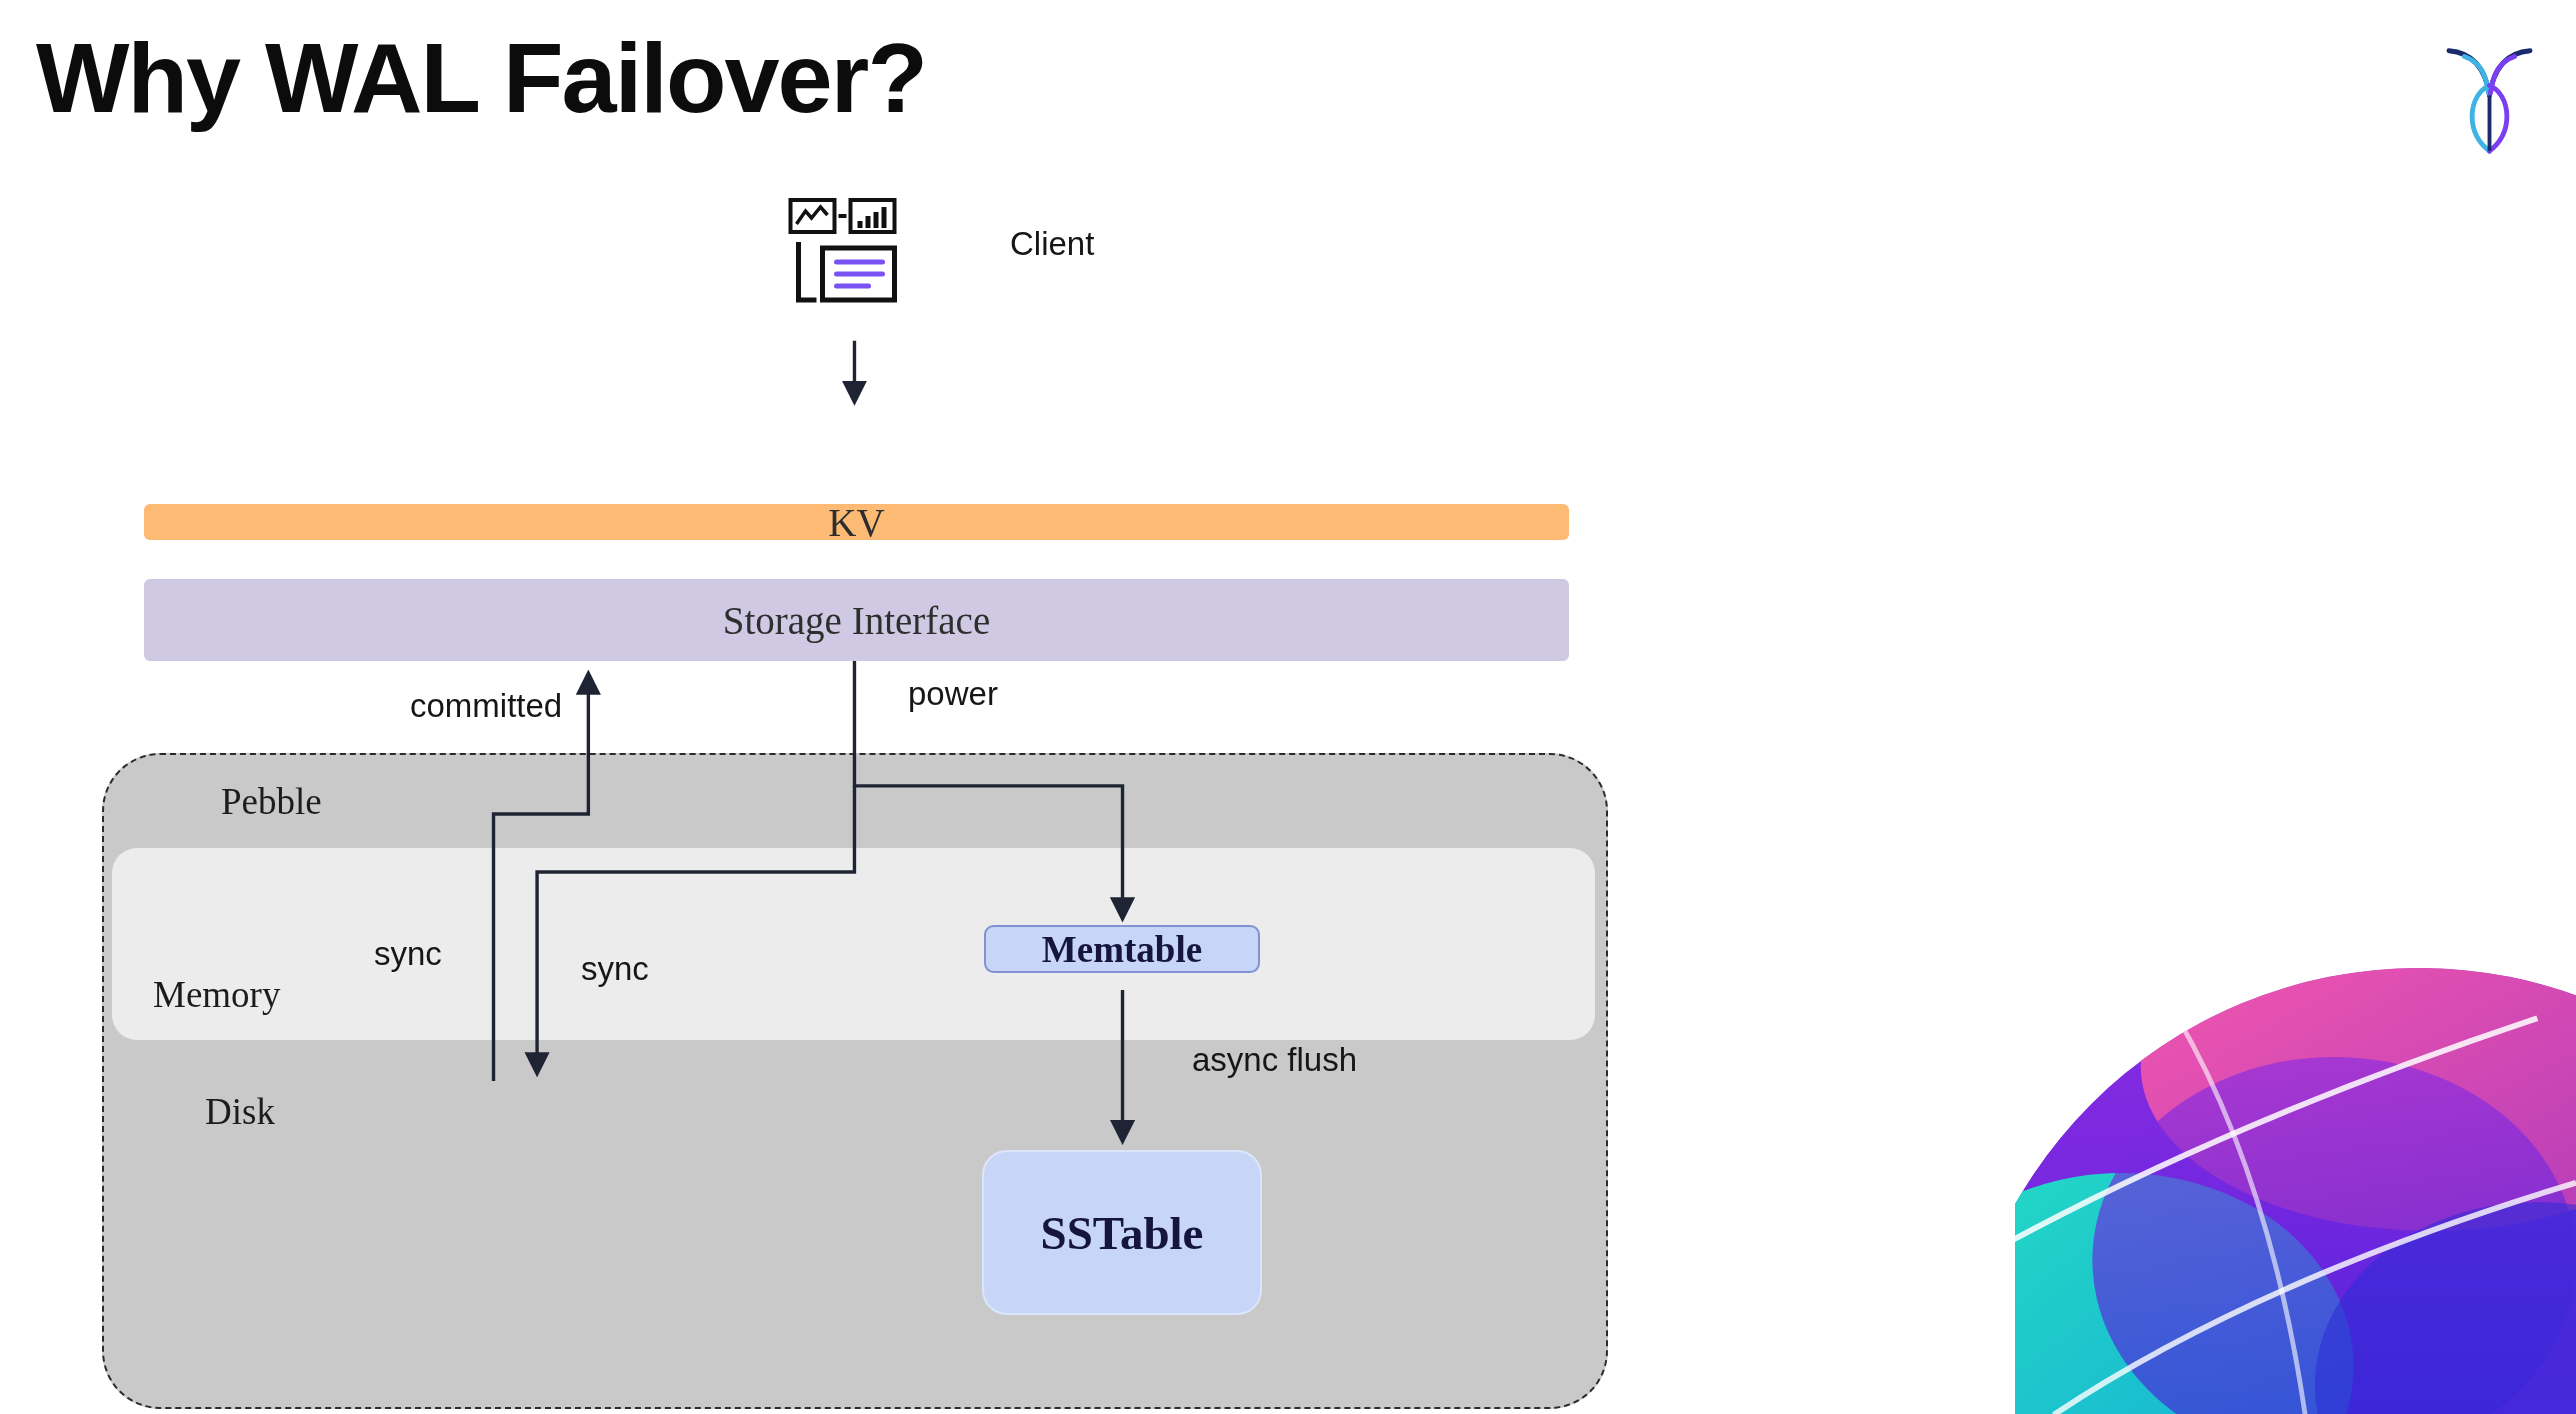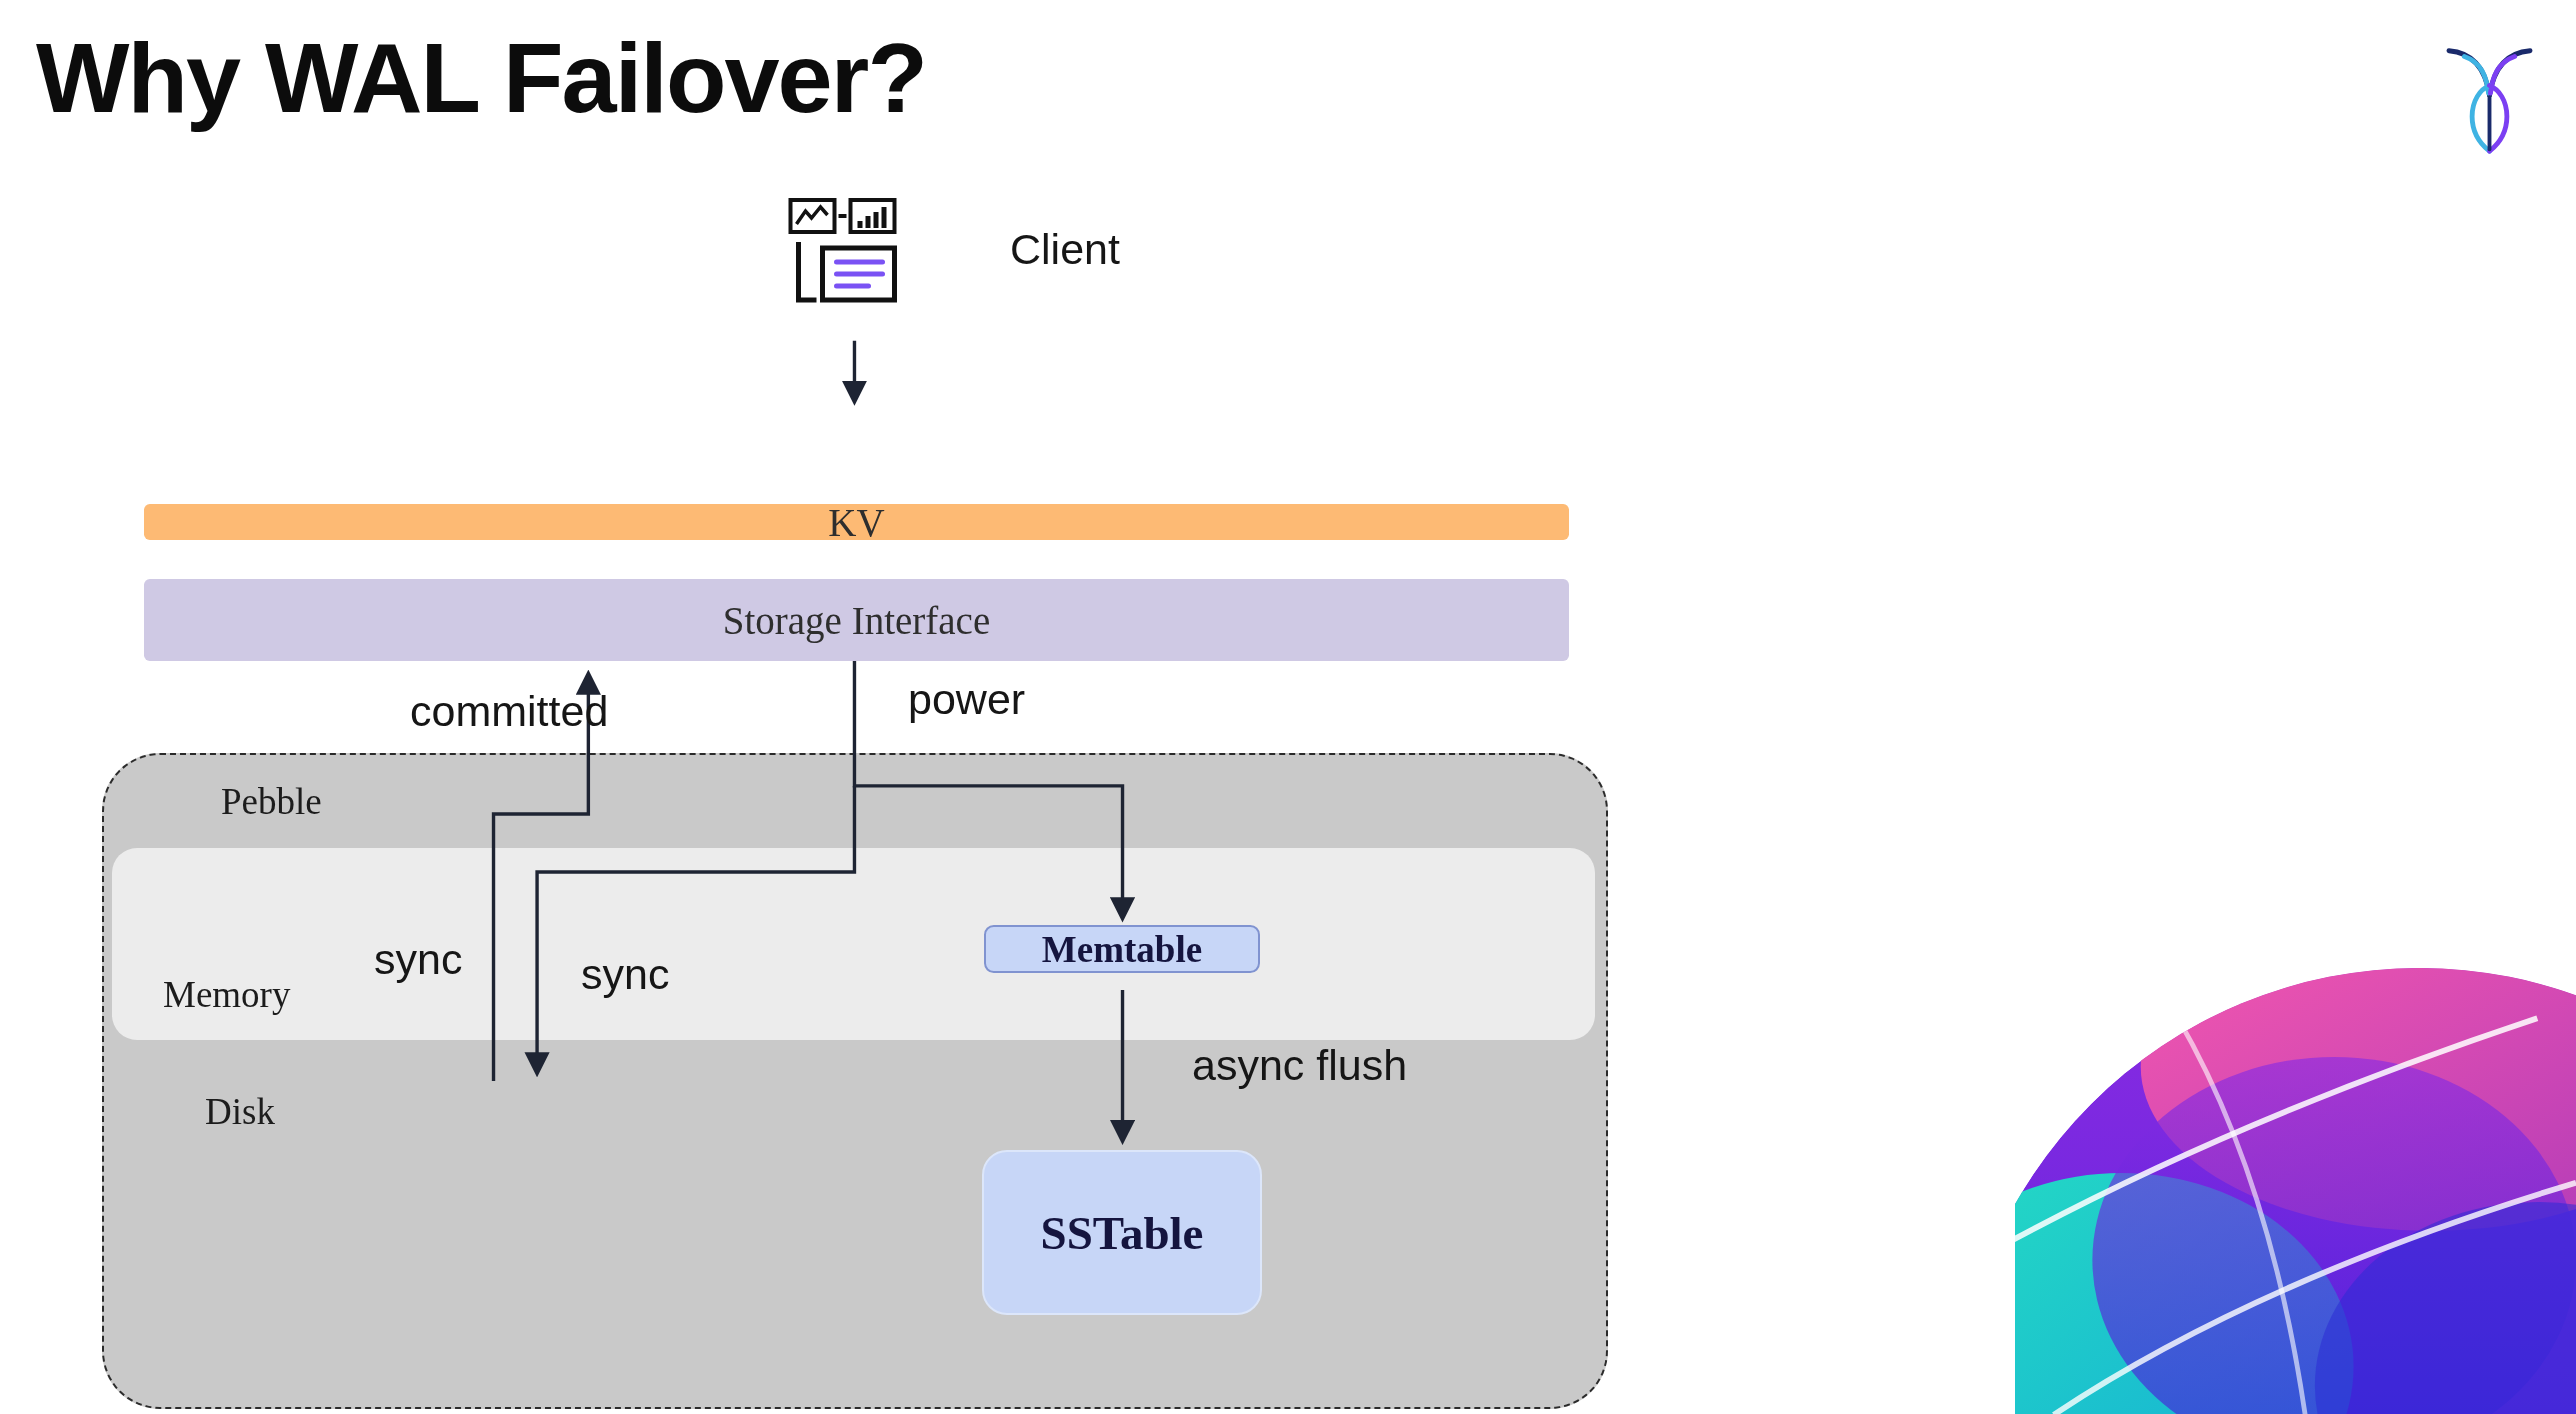--- a/index.html
+++ b/index.html
@@ -24,21 +24,21 @@
   .bar-storage { top:579px; height:82px; background:#cfc9e4; }
   .pebble {
     left:102px; top:753px; width:1506px; height:656px;
     background:#c9c9c9; border:2.9px dashed #2b2b2b; border-radius:58px; z-index:1;
   }
   .memory-band {
     left:112px; top:848px; width:1483px; height:192px;
     background:#ececec; border-radius:25px; z-index:2;
   }
   .serif-label { font-family:"Liberation Serif", serif; font-size:37px; color:#1c1c1c; z-index:8; }
-  .edge-label { font-size:43px; color:#161616; z-index:8; }
+  .edge-label { font-size:33px; color:#161616; z-index:8; }
   .node {
     background:#c7d6f7; display:flex; align-items:center; justify-content:center;
     font-family:"Liberation Serif", serif; font-weight:700; color:#15153f; z-index:6;
   }
   .memtable { left:984px; top:925px; width:276px; height:48px; border:2.9px solid #8093d0; border-radius:9.7px; font-size:37px; }
   .wal { left:447px; top:1081px; width:181px; height:179px; border:2.9px solid #dce6fa; border-radius:25px; font-size:39px; }
   .sstable { left:982px; top:1150px; width:280px; height:165px; border:2.9px solid #dce6fa; border-radius:25px; font-size:47px; }
   .arrow-layer { left:0; top:0; width:2576px; height:1415px; z-index:5; pointer-events:none; }
   .bullets { left:1715px; top:530px; width:774px; display:flex; flex-direction:column; gap:37px; z-index:3; }
   .bullet { display:flex; gap:46px; }
@@ -89,21 +89,21 @@
   <div class="abs layer-bar bar-kv">
     <span>KV</span>
   </div>
   <div class="abs layer-bar bar-storage">
     <span>Storage Interface</span>
   </div>
 
   <div class="abs pebble"></div>
   <div class="abs serif-label" style="left:221px; top:780px;">Pebble</div>
   <div class="abs memory-band"></div>
-  <div class="abs serif-label" style="left:153px; top:973px;margin-left:10px;">Memory</div>
+  <div class="abs serif-label" style="left:153px; top:973px;">Memory</div>
   <div class="abs serif-label" style="left:205px; top:1090px;">Disk</div>
 
   <svg class="abs arrow-layer" width="2576" height="1415" viewBox="0 0 2662 1462" xmlns="http://www.w3.org/2000/svg">
     <defs>
       <marker id="ah" viewBox="0 0 10 10" refX="8" refY="5" markerWidth="26" markerHeight="26" markerUnits="userSpaceOnUse" orient="auto-start-reverse">
         <path d="M0,0 L10,5 L0,10 z" fill="#1e2433"></path>
       </marker>
     </defs>
     <g stroke="#1e2433" stroke-width="3.5" fill="none">
       <path d="M883,352 V414" marker-end="url(#ah)"></path>

